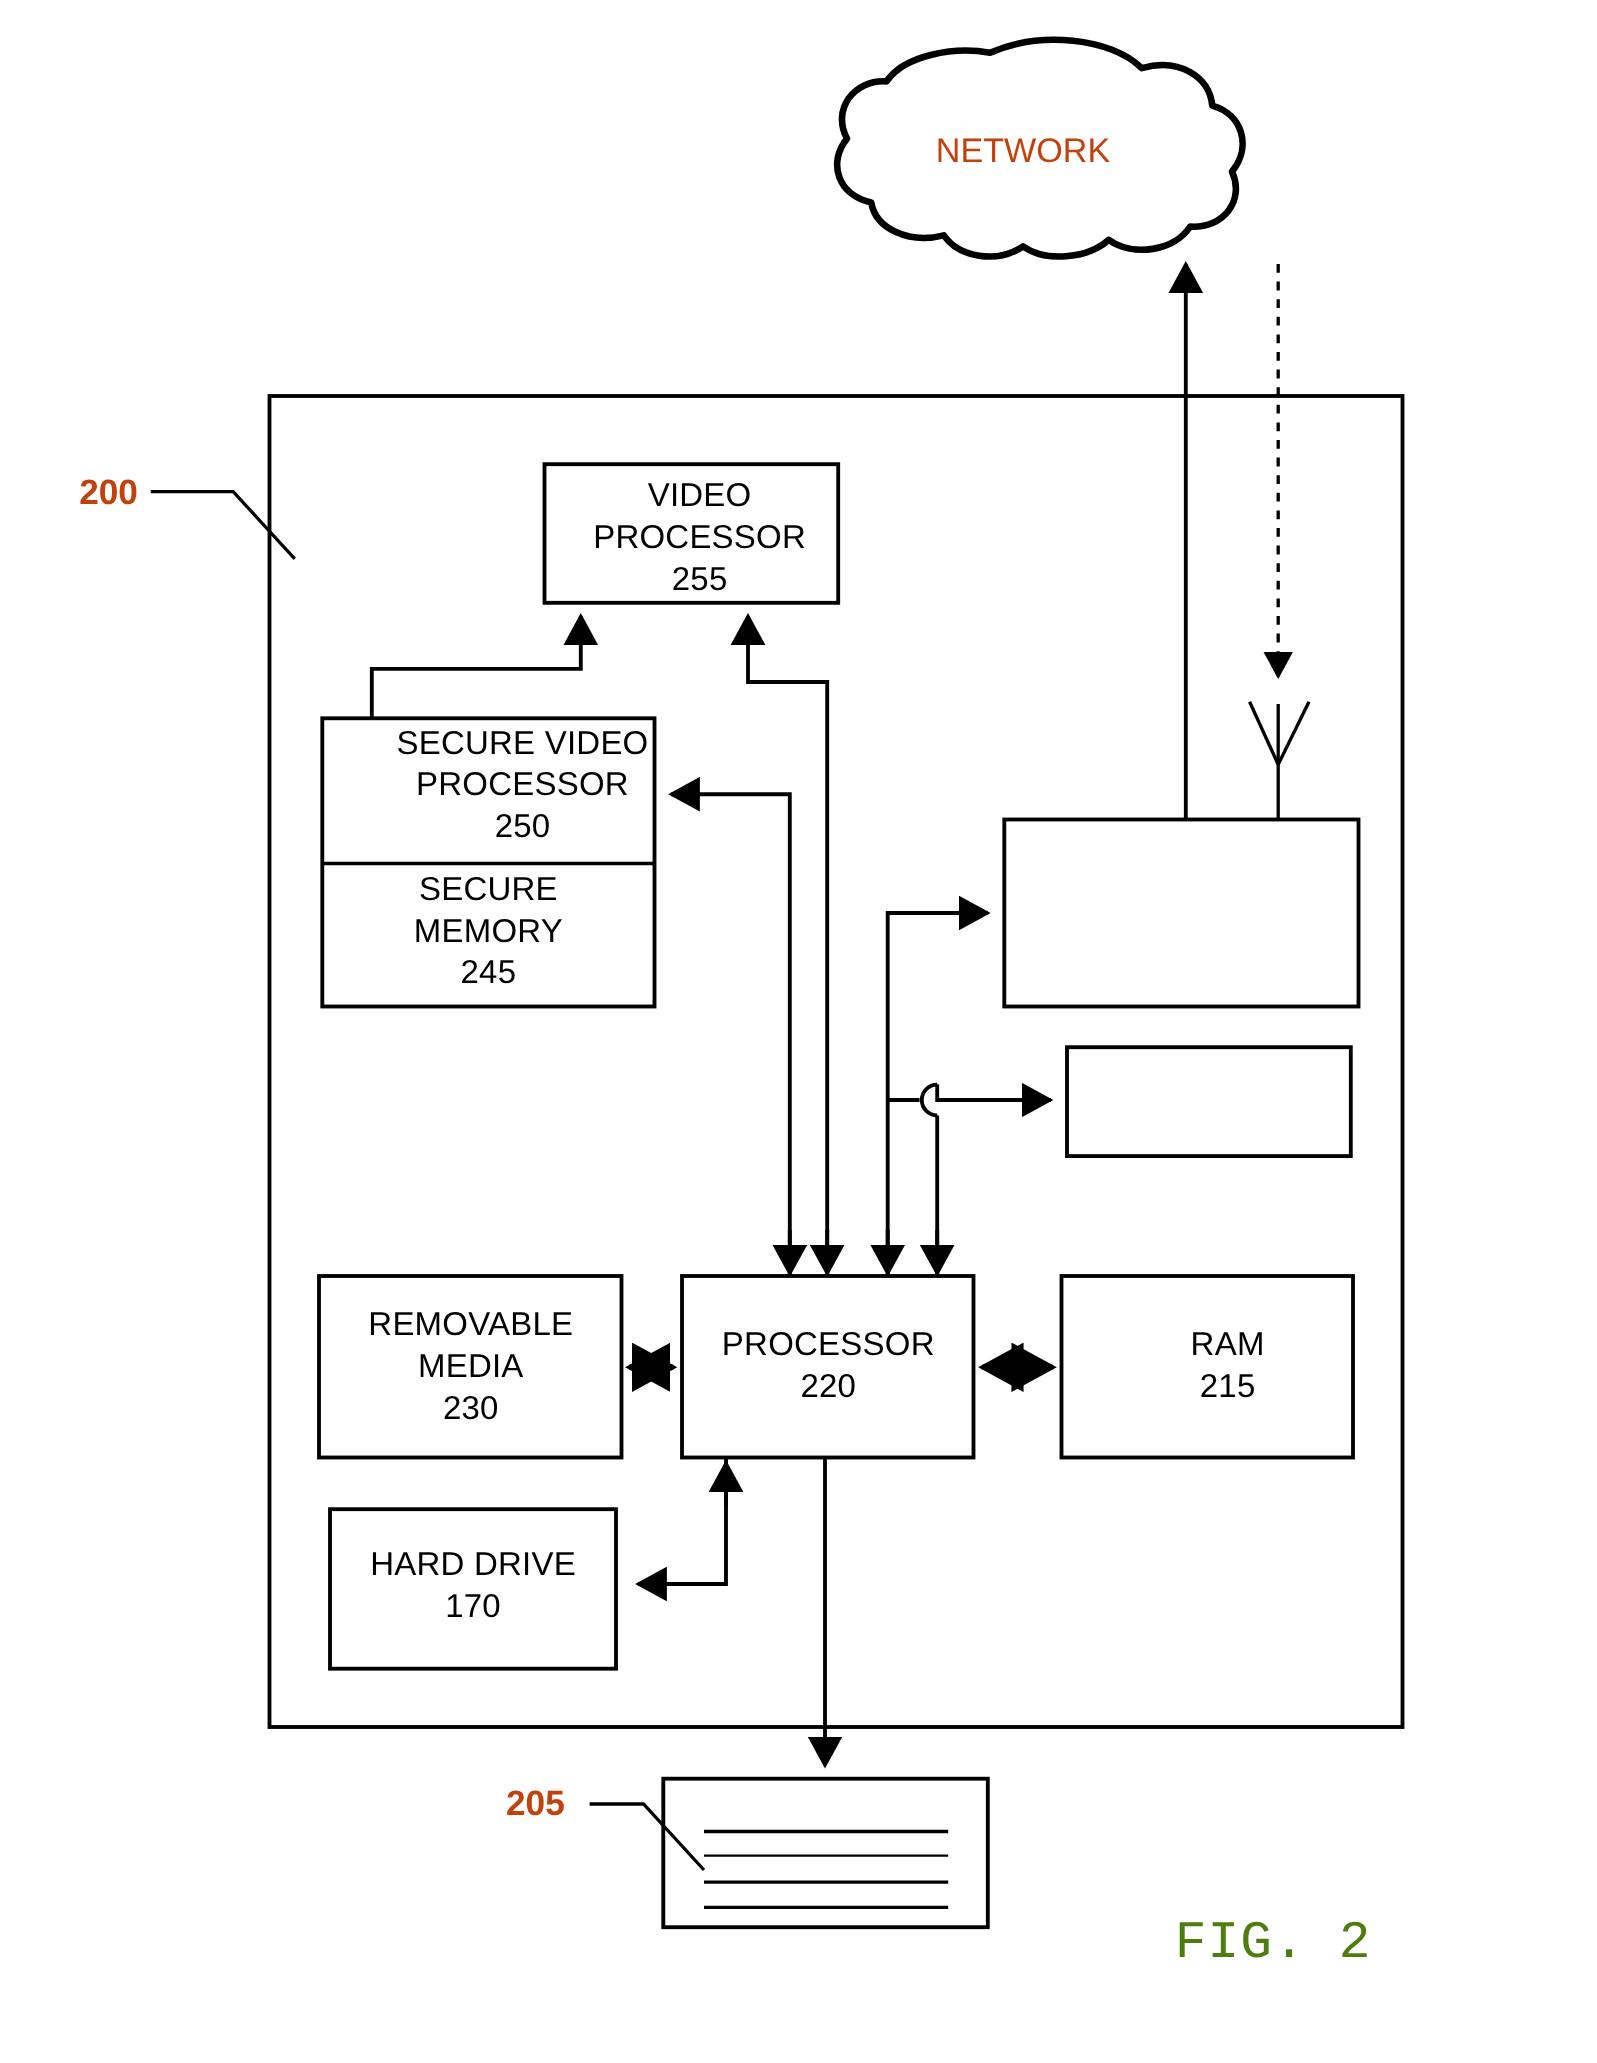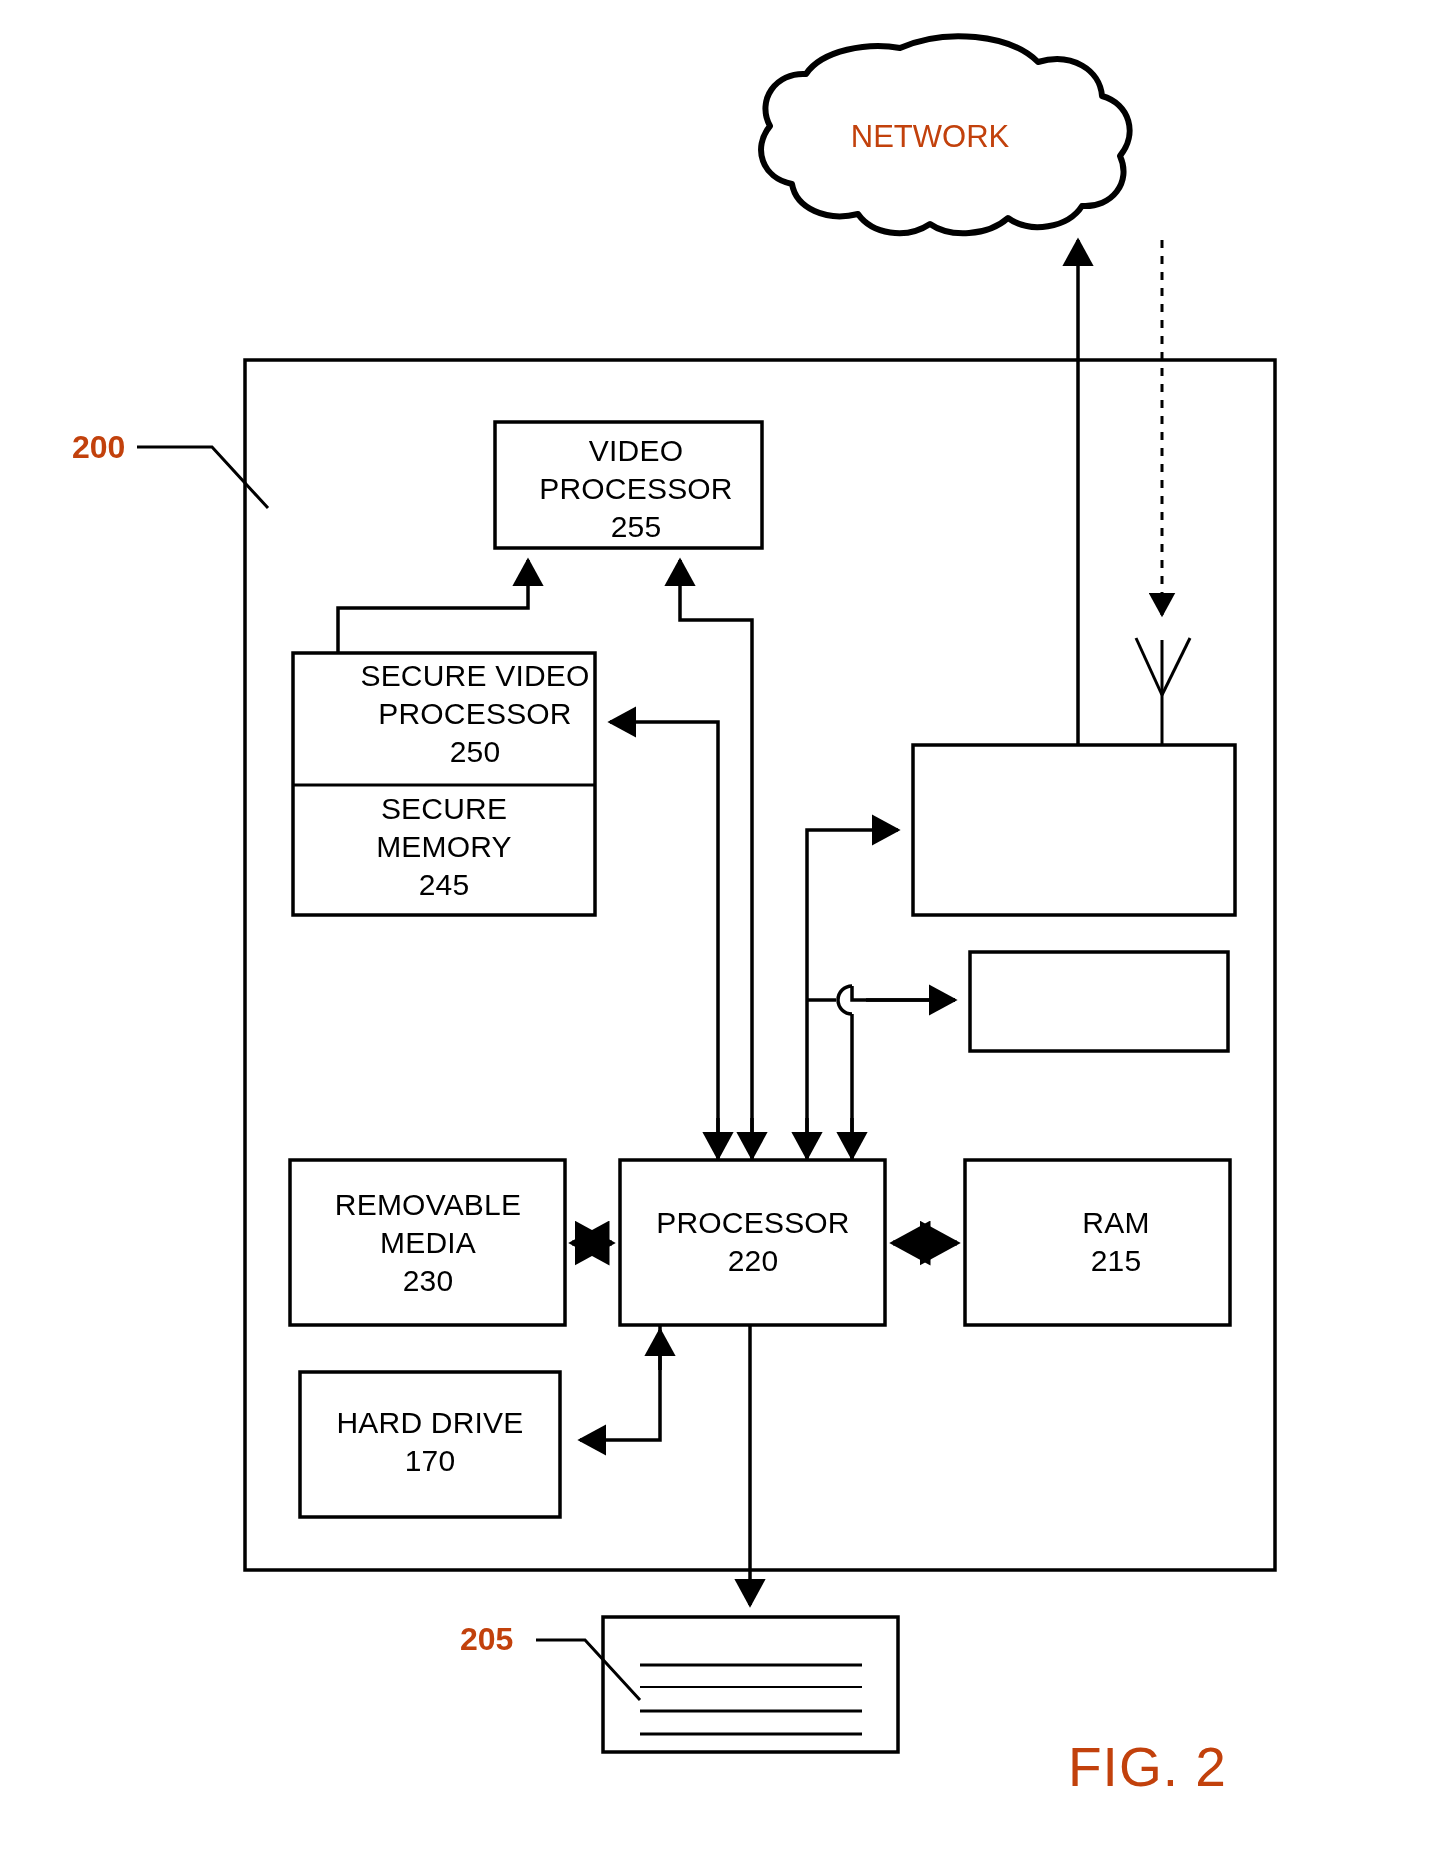--- a/index.html
+++ b/index.html
@@ -47,23 +47,23 @@
   .cloud-label {
     position: absolute;
     color: #c2410c;
     font-family: "Liberation Sans", sans-serif;
     font-size: 31px;
     line-height: 34px;
     text-align: center;
   }
   .fig-caption {
     position: absolute;
-    color: #c2410c;
-    font-family: Liberation Sans, sans-serif;
-    font-size: 55px;
+    color: #4d7c0f;
+    font-family: Liberation Mono, monospace;
+    font-size: 48px;
     line-height: 78px;
     font-weight: 400;
     letter-spacing: 1px;
   }
 </style>
 </head>
 <body>
 
 <div id="page">
 

